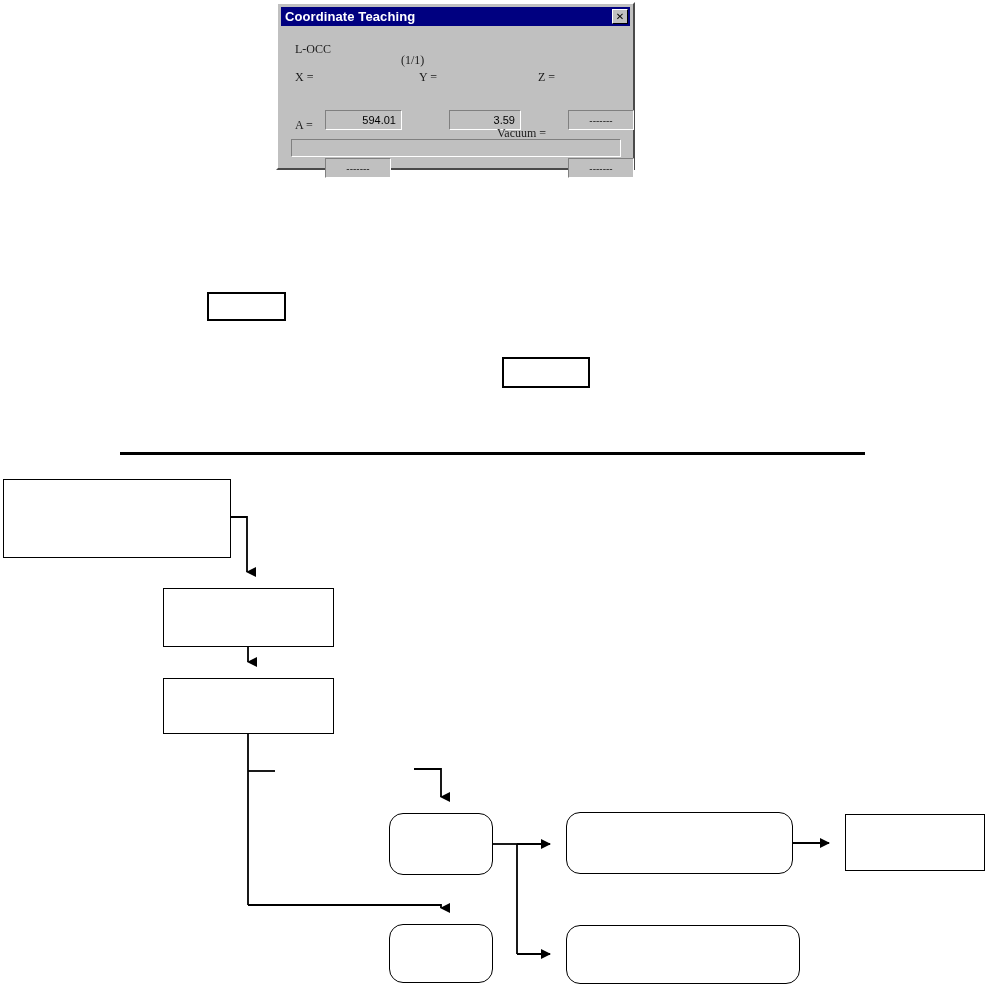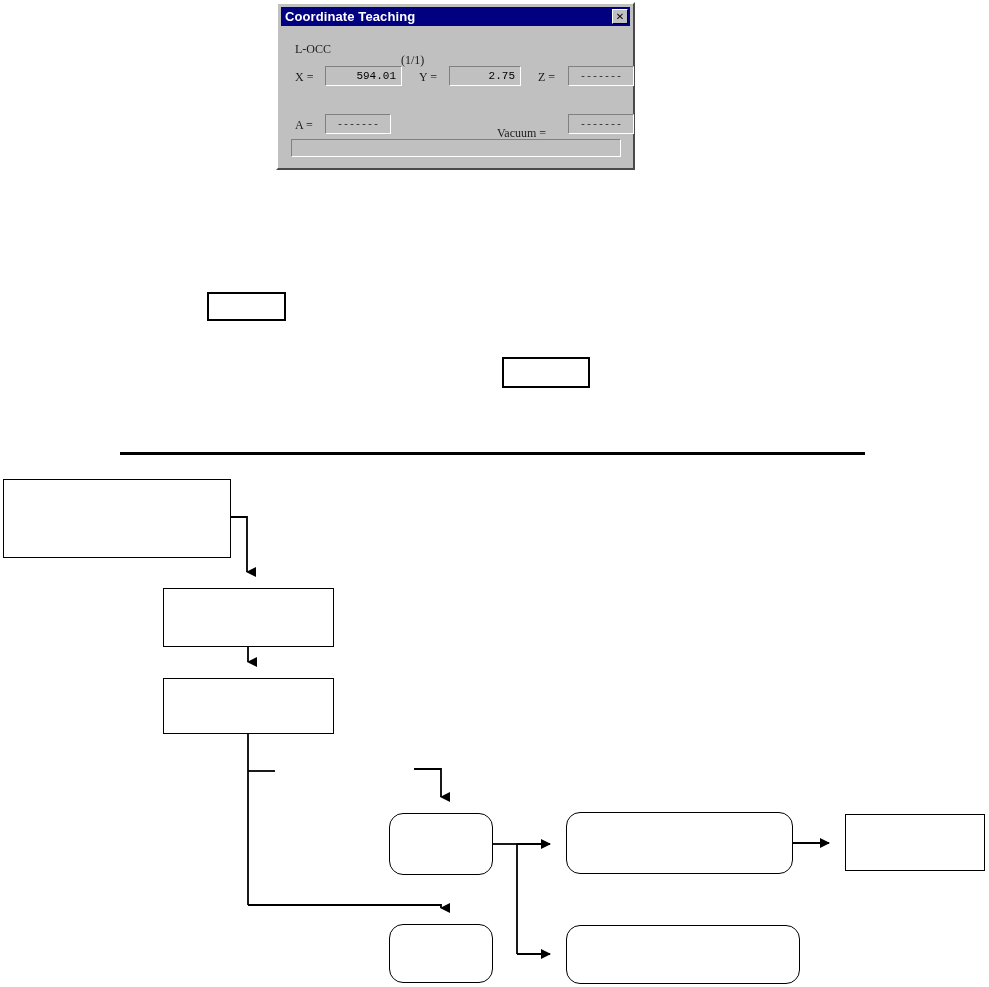--- a/index.html
+++ b/index.html
@@ -92,22 +92,23 @@
     border-left: 1px solid #808080;
     border-right: 1px solid #ffffff;
     border-bottom: 1px solid #ffffff;
     box-sizing: border-box;
     display: flex;
     align-items: center;
     justify-content: flex-end;
     padding-right: 5px;
     font-size: 11px;
     color: #000000;
-    font-family: Liberation Mono, monospace;
+    font-family: Liberation Sans, sans-serif;
     overflow: hidden;
+    margin-top: 44px;
   }
   .dlg-field.empty {
     justify-content: center;
     color: #2b2b2b;
     letter-spacing: 0px;
     font-size: 10px;
     padding-right: 0;
   }
 
   #dialog-statusbar {
@@ -173,21 +174,21 @@
 
   <div class="dialog-body">
 
     <span class="dlg-label" style="left:14px; top:16px;">L-OCC</span>
     <span class="dlg-label" style="left:120px; top:16px;margin-top:11px;">(1/1)</span>
 
     <span class="dlg-label" style="left:14px; top:44px;">X =</span>
     <div class="dlg-field" style="left:44px; top:40px; width:77px; height:20px;">594.01</div>
 
     <span class="dlg-label" style="left:138px; top:44px;">Y =</span>
-    <div class="dlg-field" style="left:168px; top:40px; width:72px; height:20px;">2.75</div>
+    <div class="dlg-field" style="left:168px; top:40px; width:72px; height:20px;">3.59</div>
 
     <span class="dlg-label" style="left:257px; top:44px;">Z =</span>
     <div class="dlg-field empty" style="left:287px; top:40px; width:66px; height:20px;">-------</div>
 
     <span class="dlg-label" style="left:14px; top:92px;">A =</span>
     <div class="dlg-field empty" style="left:44px; top:88px; width:66px; height:20px;">-------</div>
 
     <span class="dlg-label" style="left:216px; top:100px;">Vacuum =</span>
     <div class="dlg-field empty" style="left:287px; top:88px; width:66px; height:20px;">-------</div>
 

